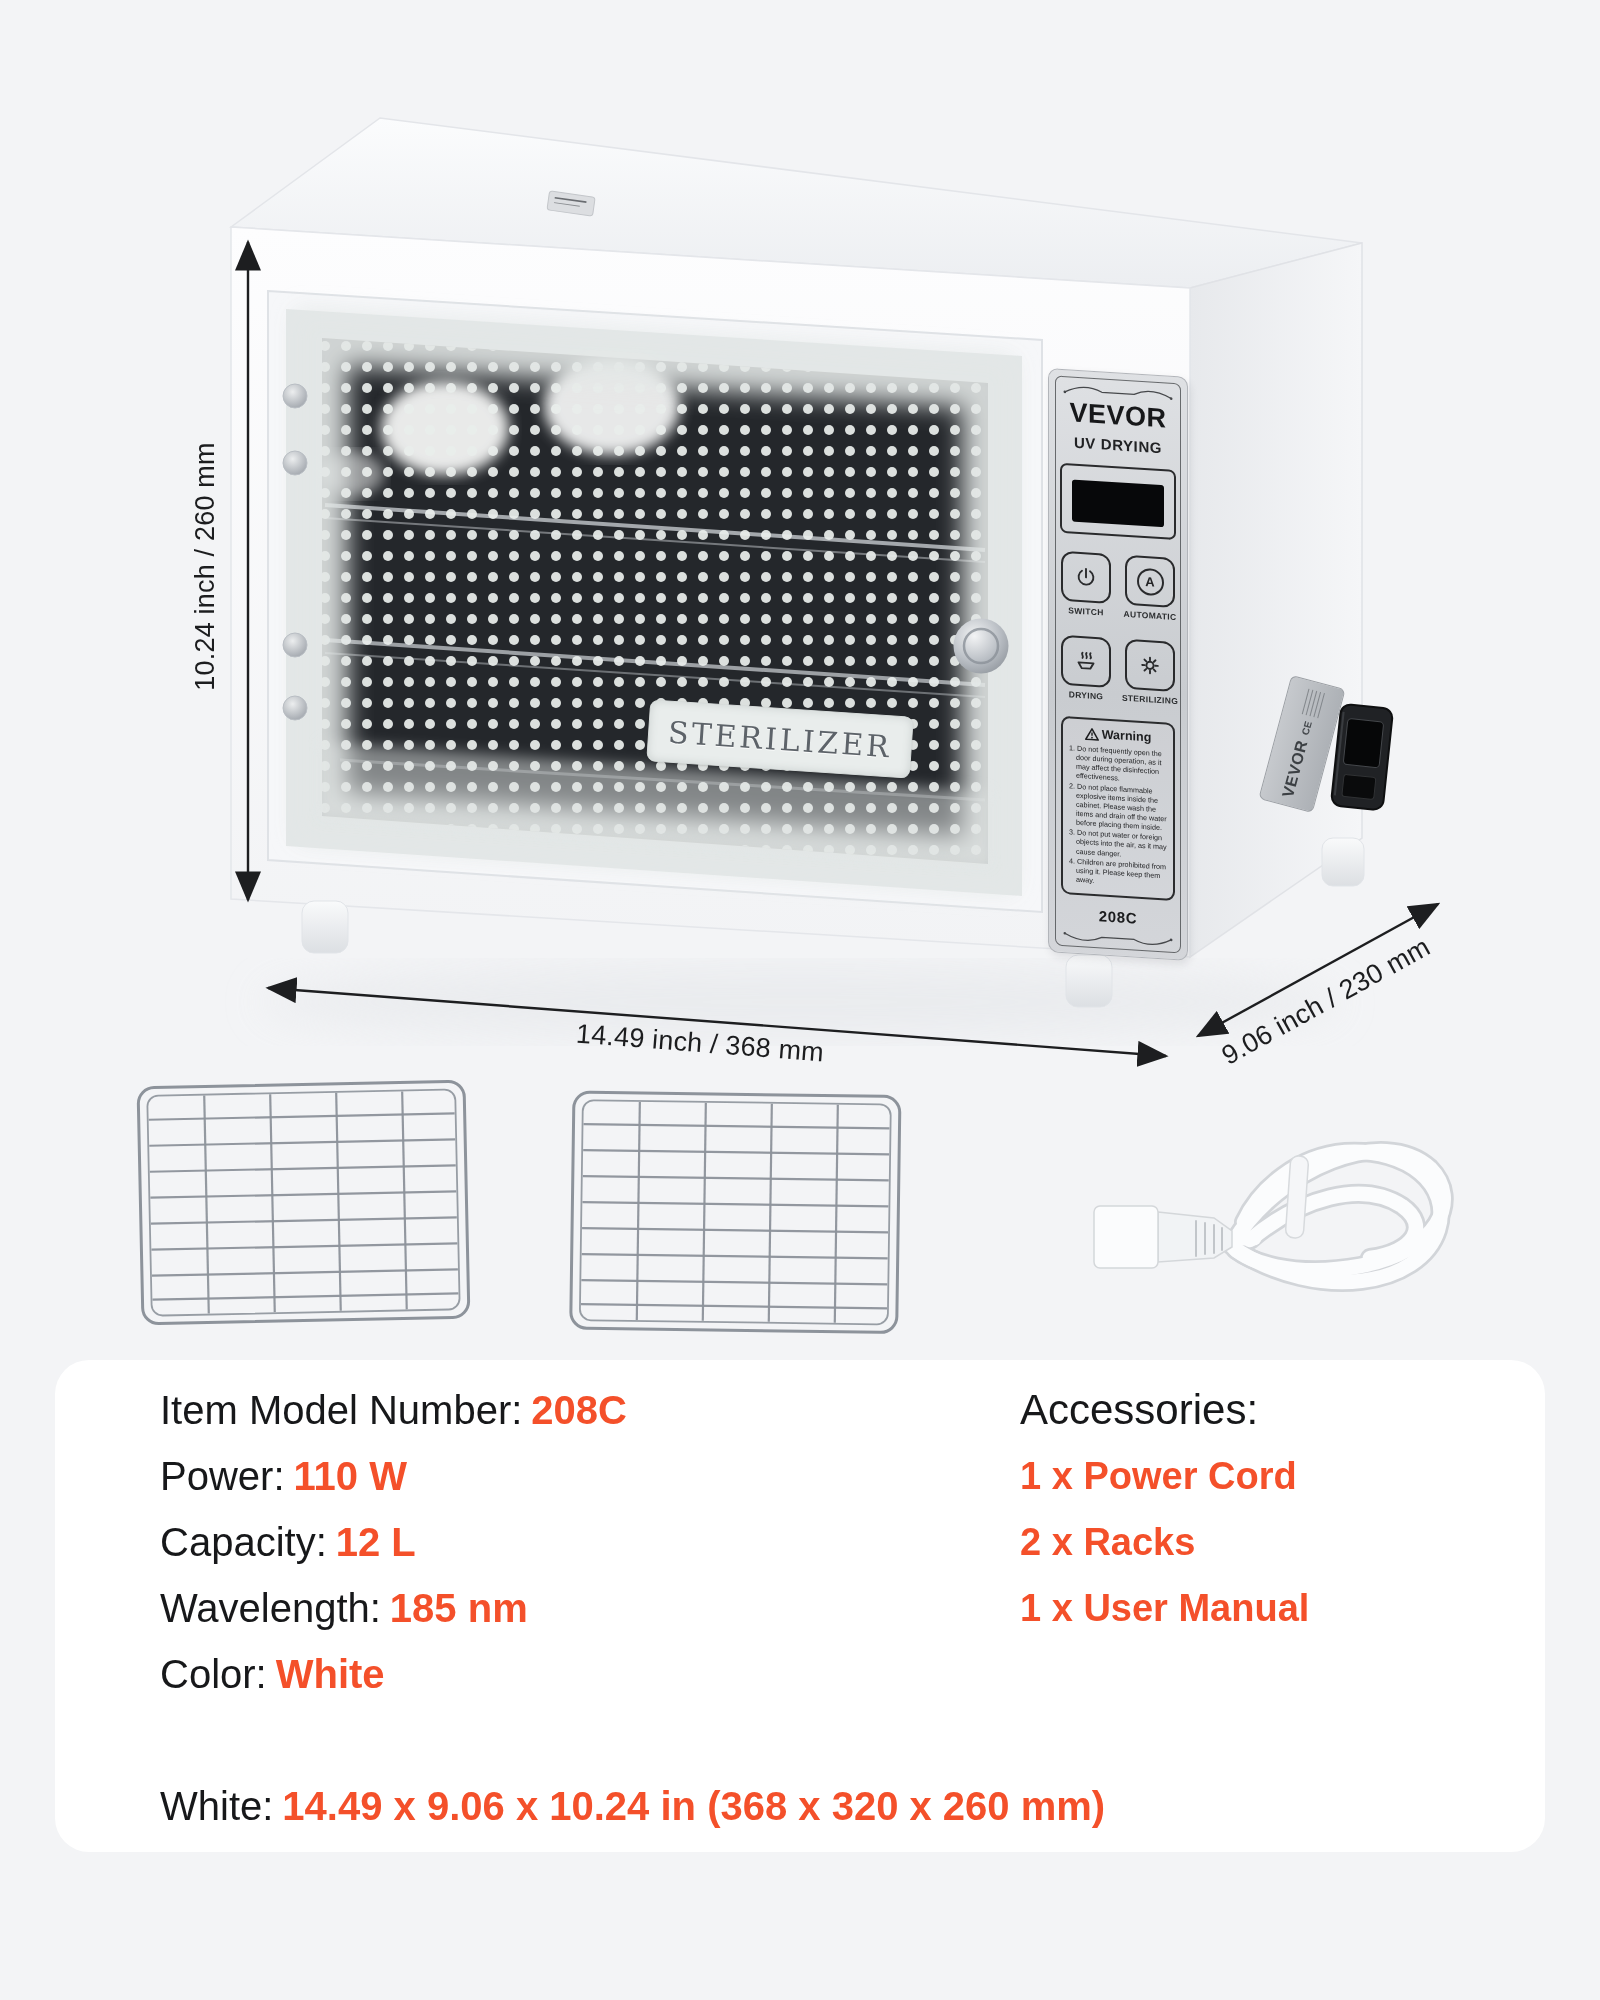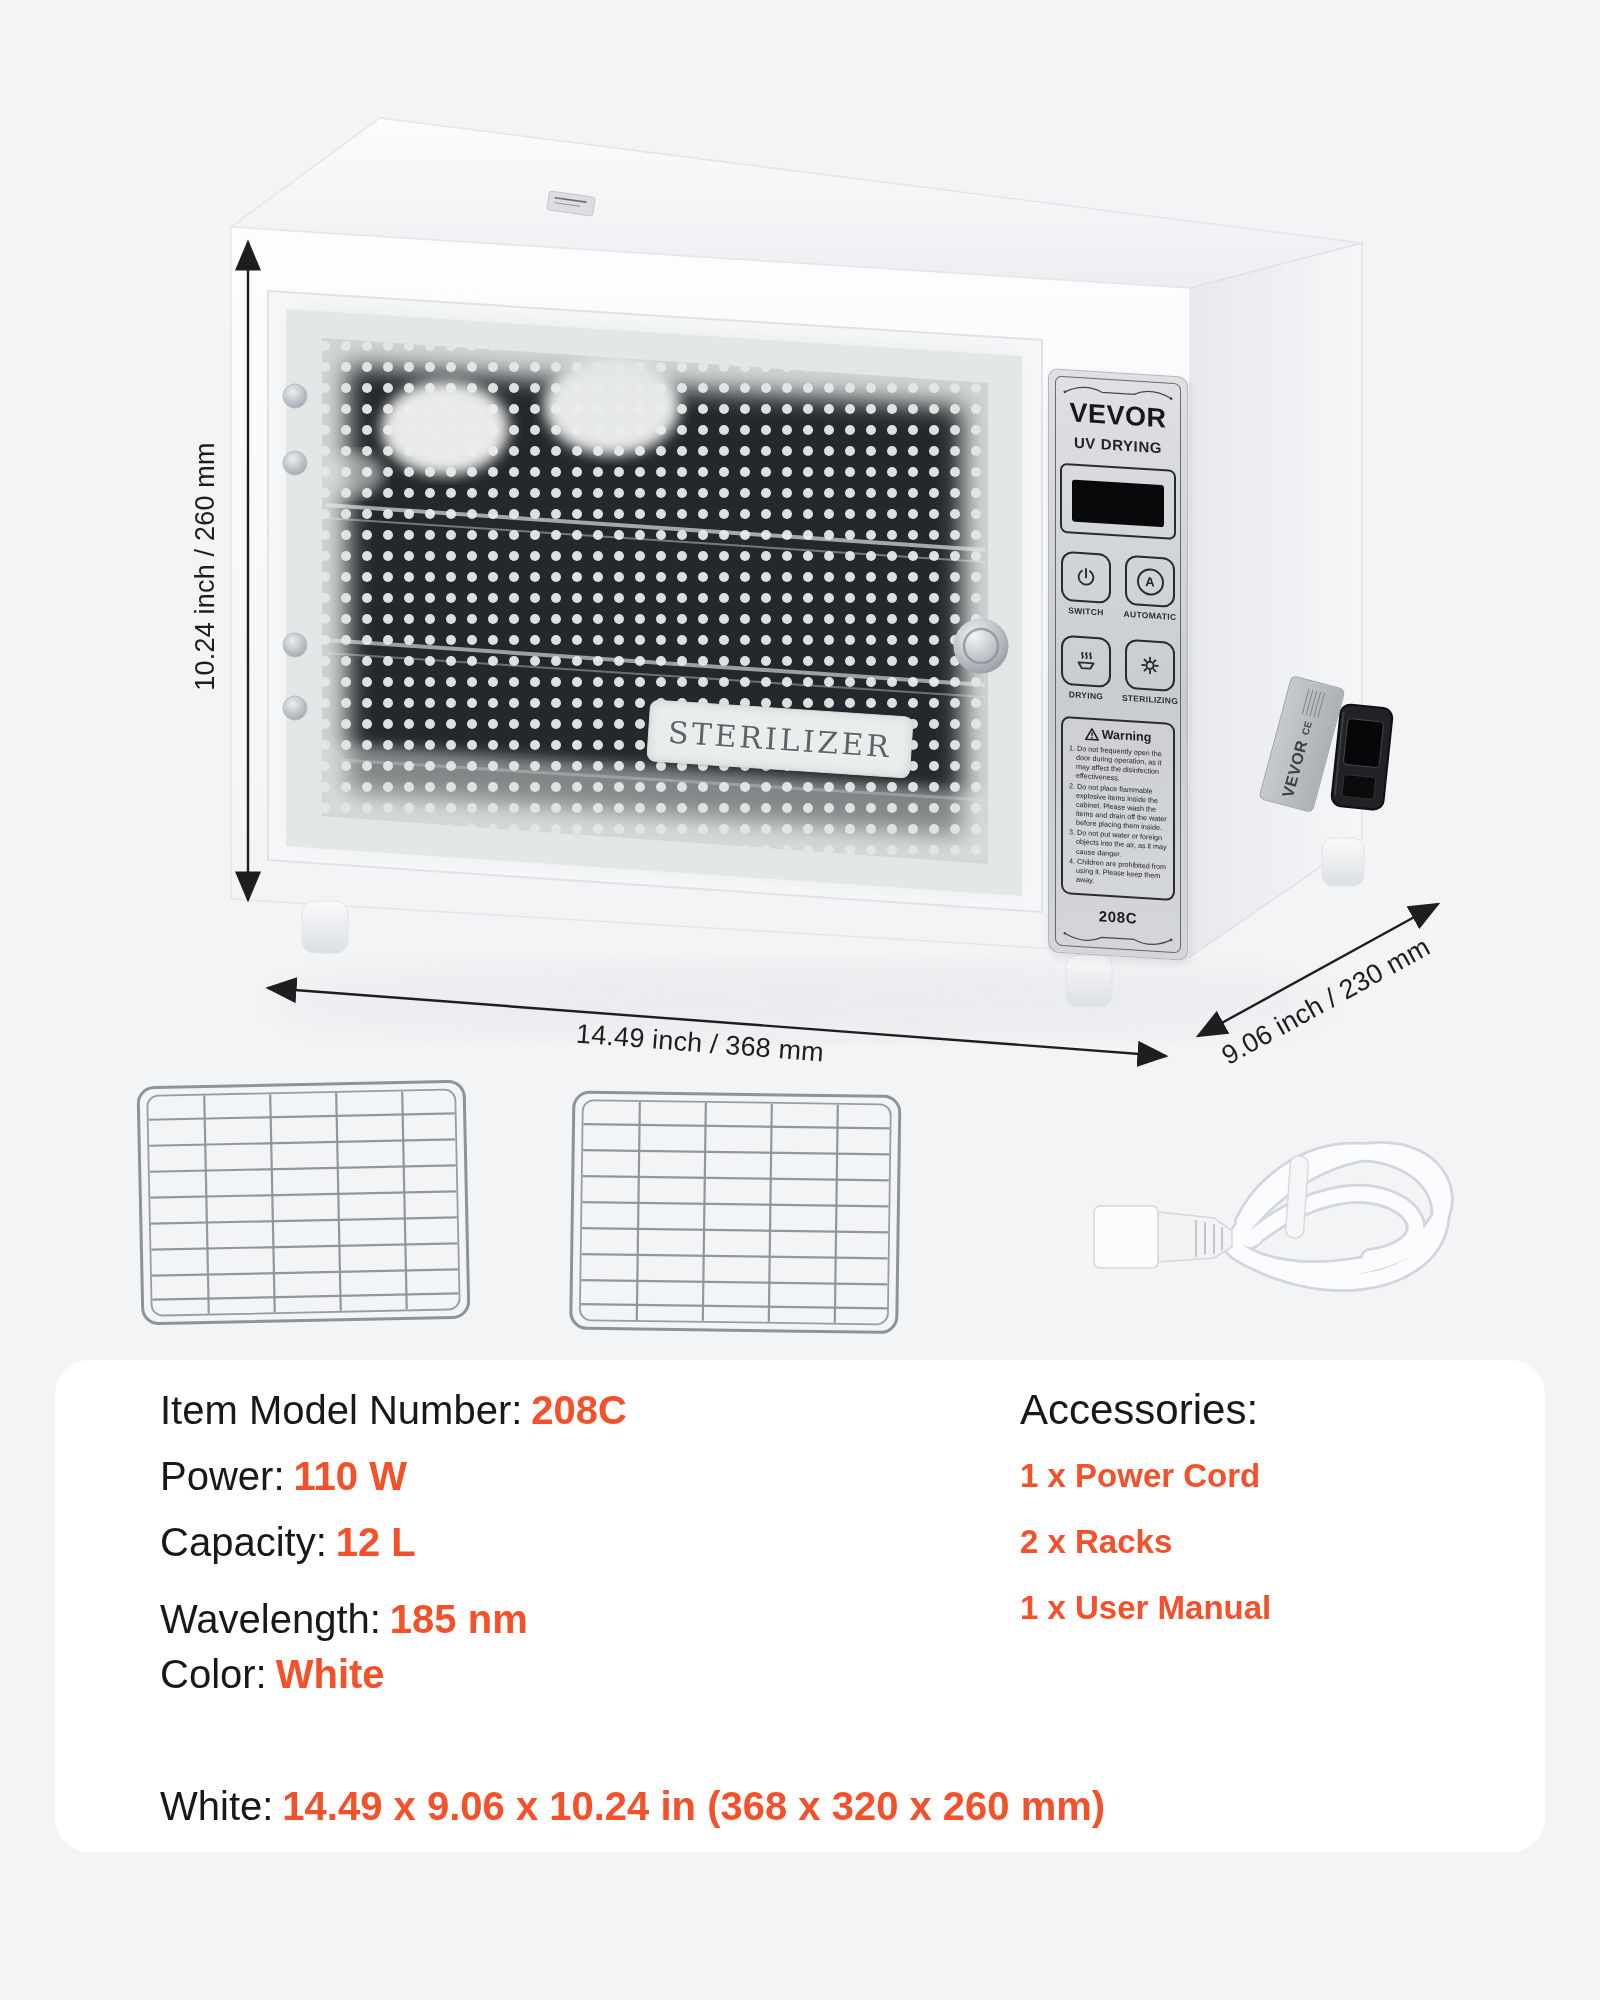--- a/index.html
+++ b/index.html
@@ -54,21 +54,21 @@
   .sl-brand{font-size:16px;font-weight:800;color:#3c4044;letter-spacing:.5px;}
   .sl-ce{font-size:10px;font-weight:700;color:#45494d;}
   .sl-lines{flex:1;display:flex;flex-direction:column;gap:3px;}
   .sl-lines i{display:block;height:1px;background:#82868b;}
 
   
   .card{left:55px;top:1360px;width:1490px;height:492px;background:#ffffff;border-radius:34px;}
   .spec-row{position:absolute;left:105px;font-size:40px;line-height:40px;color:#17181a;white-space:nowrap;}
   .spec-row b{color:#f4502a;font-weight:700;margin-left:9px;}
   .acc-title{position:absolute;left:965px;font-size:42px;line-height:40px;color:#17181a;}
-  .acc-item{position:absolute;left:965px;font-size:33px;line-height:40px;color:#f4502a;font-weight:700;}
+  .acc-item{position:absolute;left:965px;font-size:38px;line-height:40px;color:#f4502a;font-weight:700;}
   .ico{stroke:#2a2b2d;stroke-width:1.9;fill:none;stroke-linecap:round;stroke-linejoin:round;}
 </style>
 </head>
 <body>
 
 <div class="stage">
 
   <svg class="abs" style="left:0;top:0" width="1600" height="1350" viewBox="0 0 1600 1350">
     <defs>
       <linearGradient id="topGrad" x1="0" y1="0" x2="0" y2="1">
@@ -319,21 +319,21 @@
         <i></i>
         <i></i>
         <i></i>
       </span>
   </div>
 
   <div class="abs card">
     <div class="spec-row" style="top:30px"><span>Item Model Number:</span><b>208C</b></div>
     <div class="spec-row" style="top:96px"><span>Power:</span><b>110 W</b></div>
     <div class="spec-row" style="top:162px"><span>Capacity:</span><b>12 L</b></div>
-    <div class="spec-row" style="top:239px"><span>Wavelength:</span><b>185 nm</b></div>
+    <div class="spec-row" style="top:228px"><span>Wavelength:</span><b>185 nm</b></div>
     <div class="spec-row" style="top:294px"><span>Color:</span><b>White</b></div>
     <div class="spec-row" style="top:426px"><span>White:</span><b>14.49 x 9.06 x 10.24 in (368 x 320 x 260 mm)</b></div>
 
     <div class="acc-title" style="top:30px">Accessories:</div>
     <div class="acc-item" style="top:96px">1 x Power Cord</div>
     <div class="acc-item" style="top:162px">2 x Racks</div>
     <div class="acc-item" style="top:228px">1 x User Manual</div>
   </div>
 
 </div>

